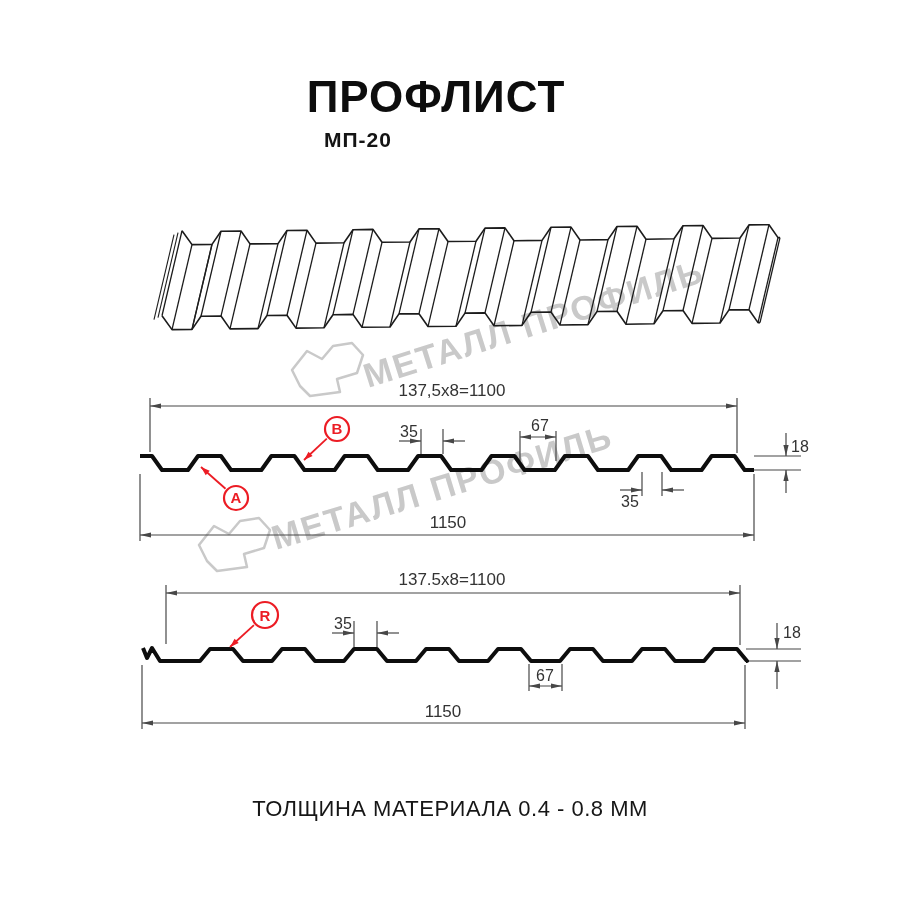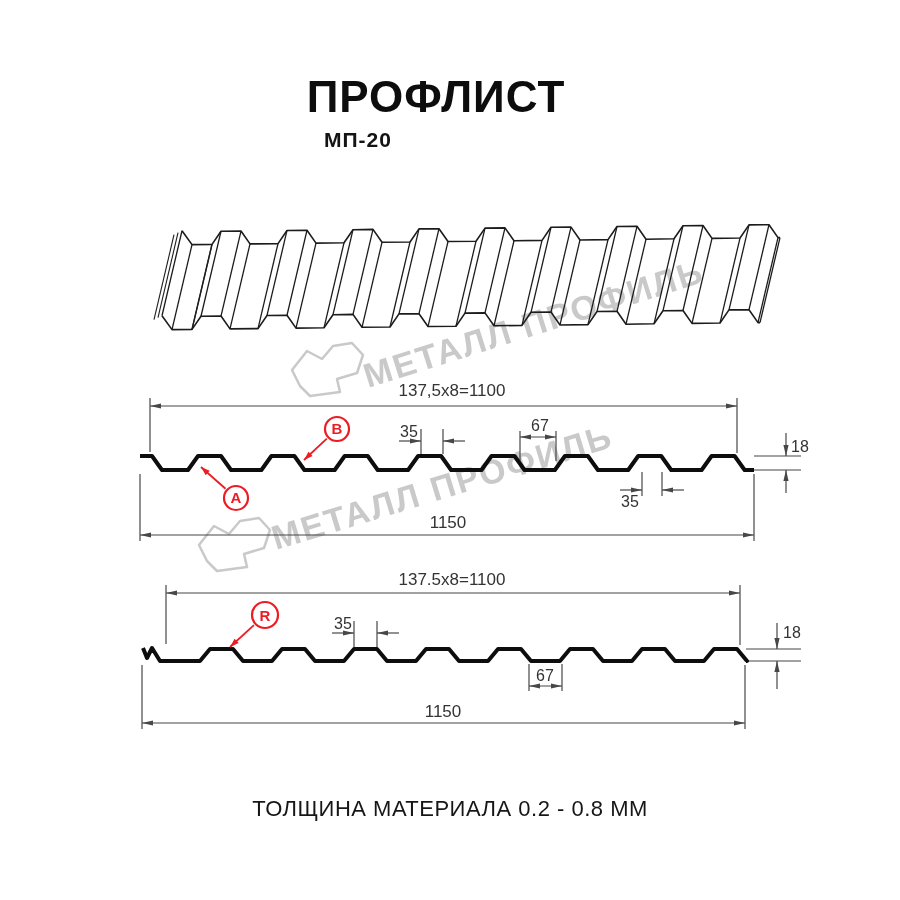--- a/index.html
+++ b/index.html
@@ -177,14 +177,14 @@
     <text class="redtxt" x="236" y="503" text-anchor="middle">A</text>
 
     <text class="bigdimtxt" x="452" y="585" text-anchor="middle">137.5x8=1100</text>
     <text class="dimtxt" x="343" y="629" text-anchor="middle">35</text>
     <text class="dimtxt" x="783" y="638" text-anchor="start">18</text>
     <text class="dimtxt" x="545" y="681" text-anchor="middle">67</text>
     <text class="bigdimtxt" x="443" y="717" text-anchor="middle">1150</text>
     <text class="redtxt" x="265" y="621" text-anchor="middle" font-size="16">R</text>
   </svg>
 
-  <div class="footer">ТОЛЩИНА МАТЕРИАЛА 0.2 - 0.8 ММ</div>
+  <div class="footer">ТОЛЩИНА МАТЕРИАЛА 0.4 - 0.8 ММ</div>
 </div>
 
 </body></html>

